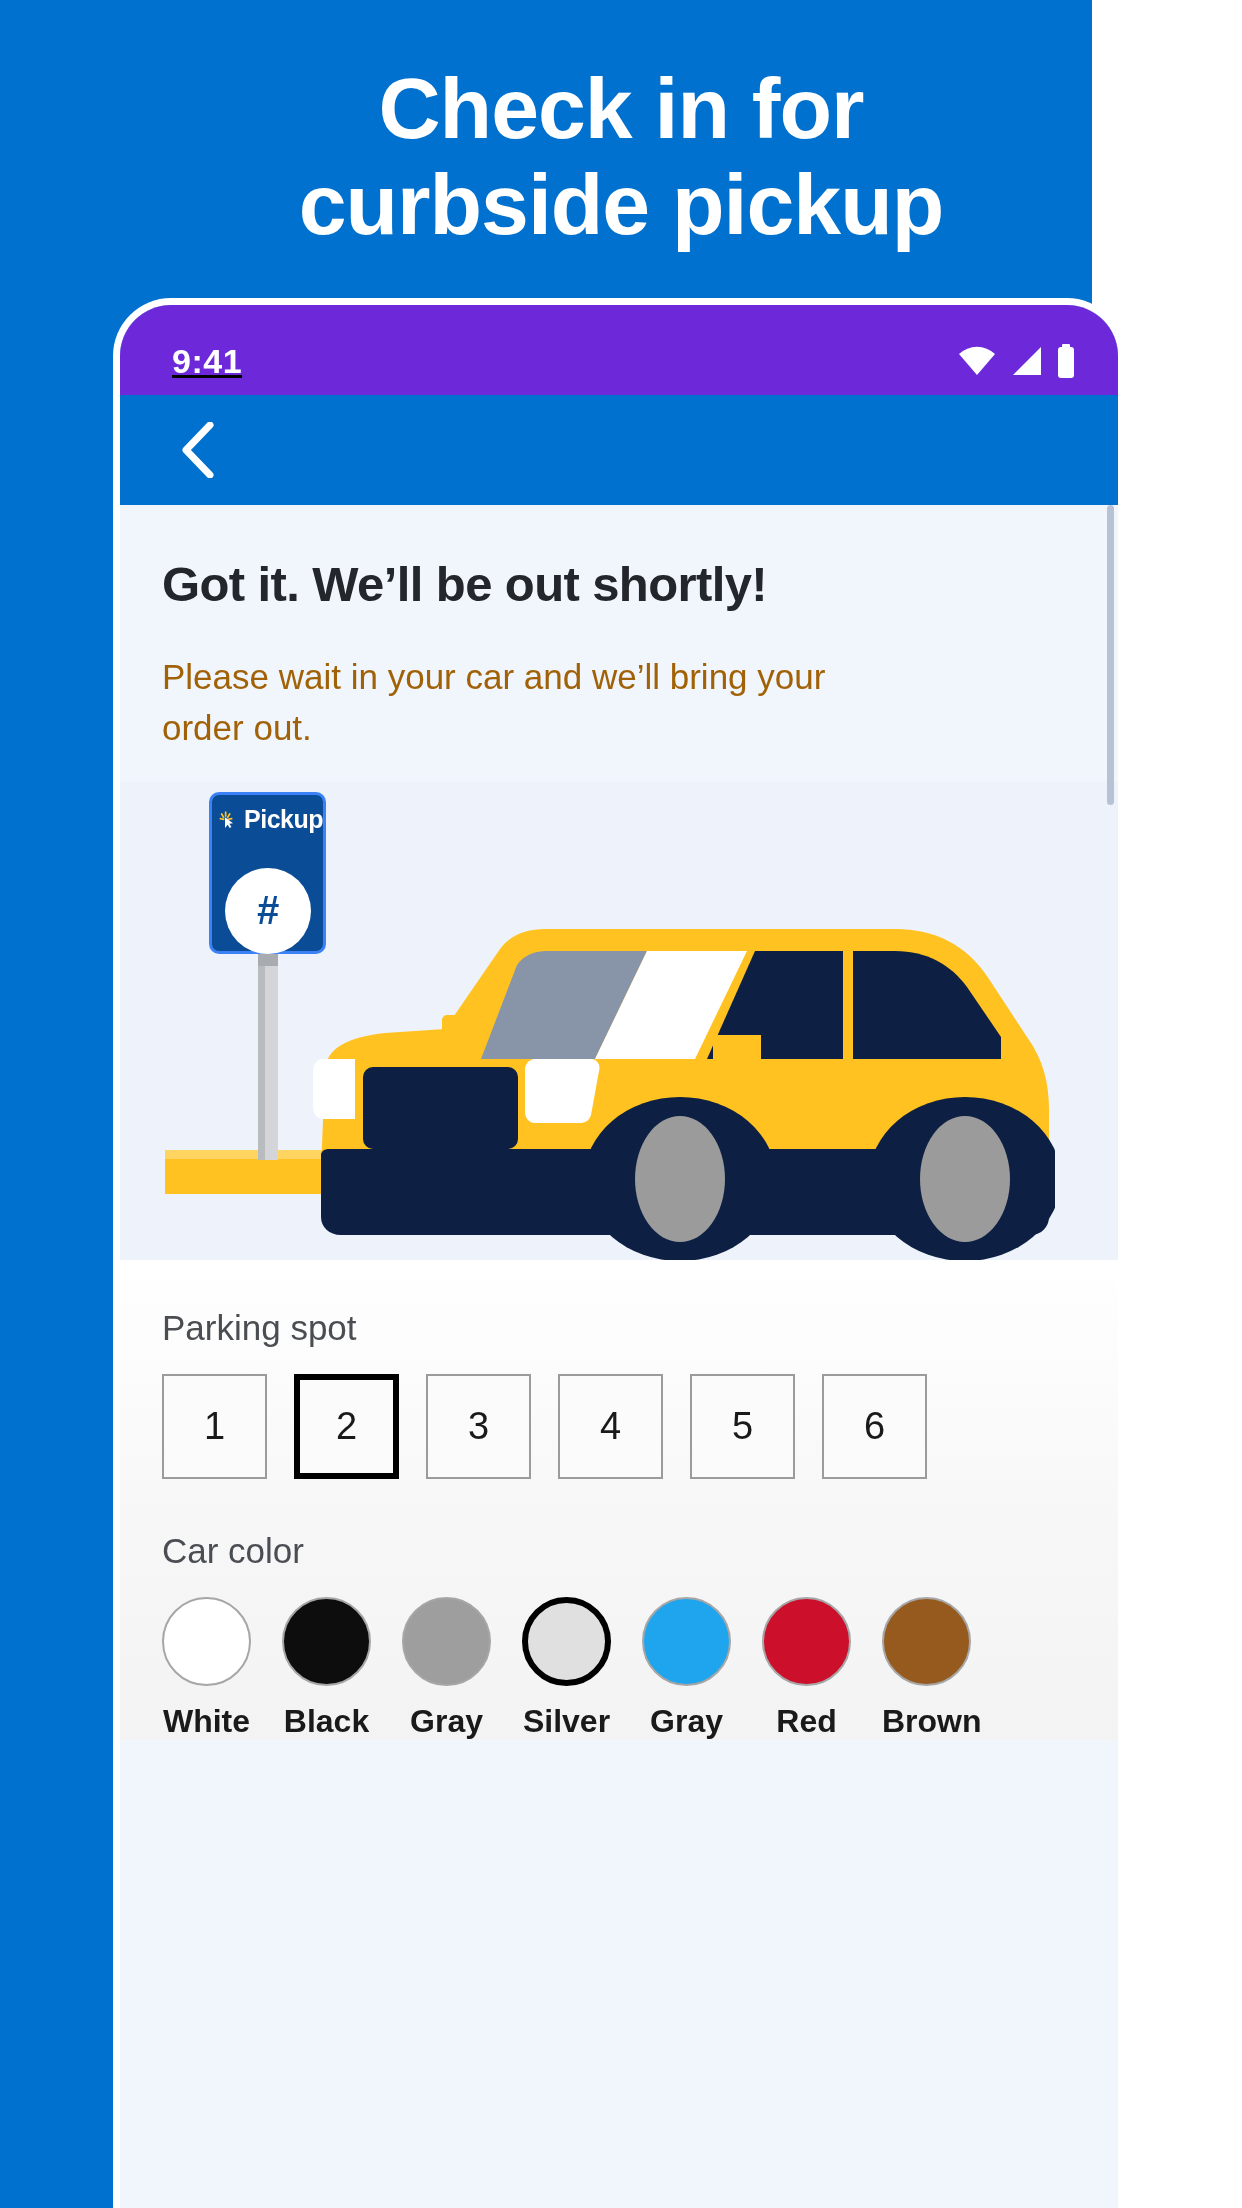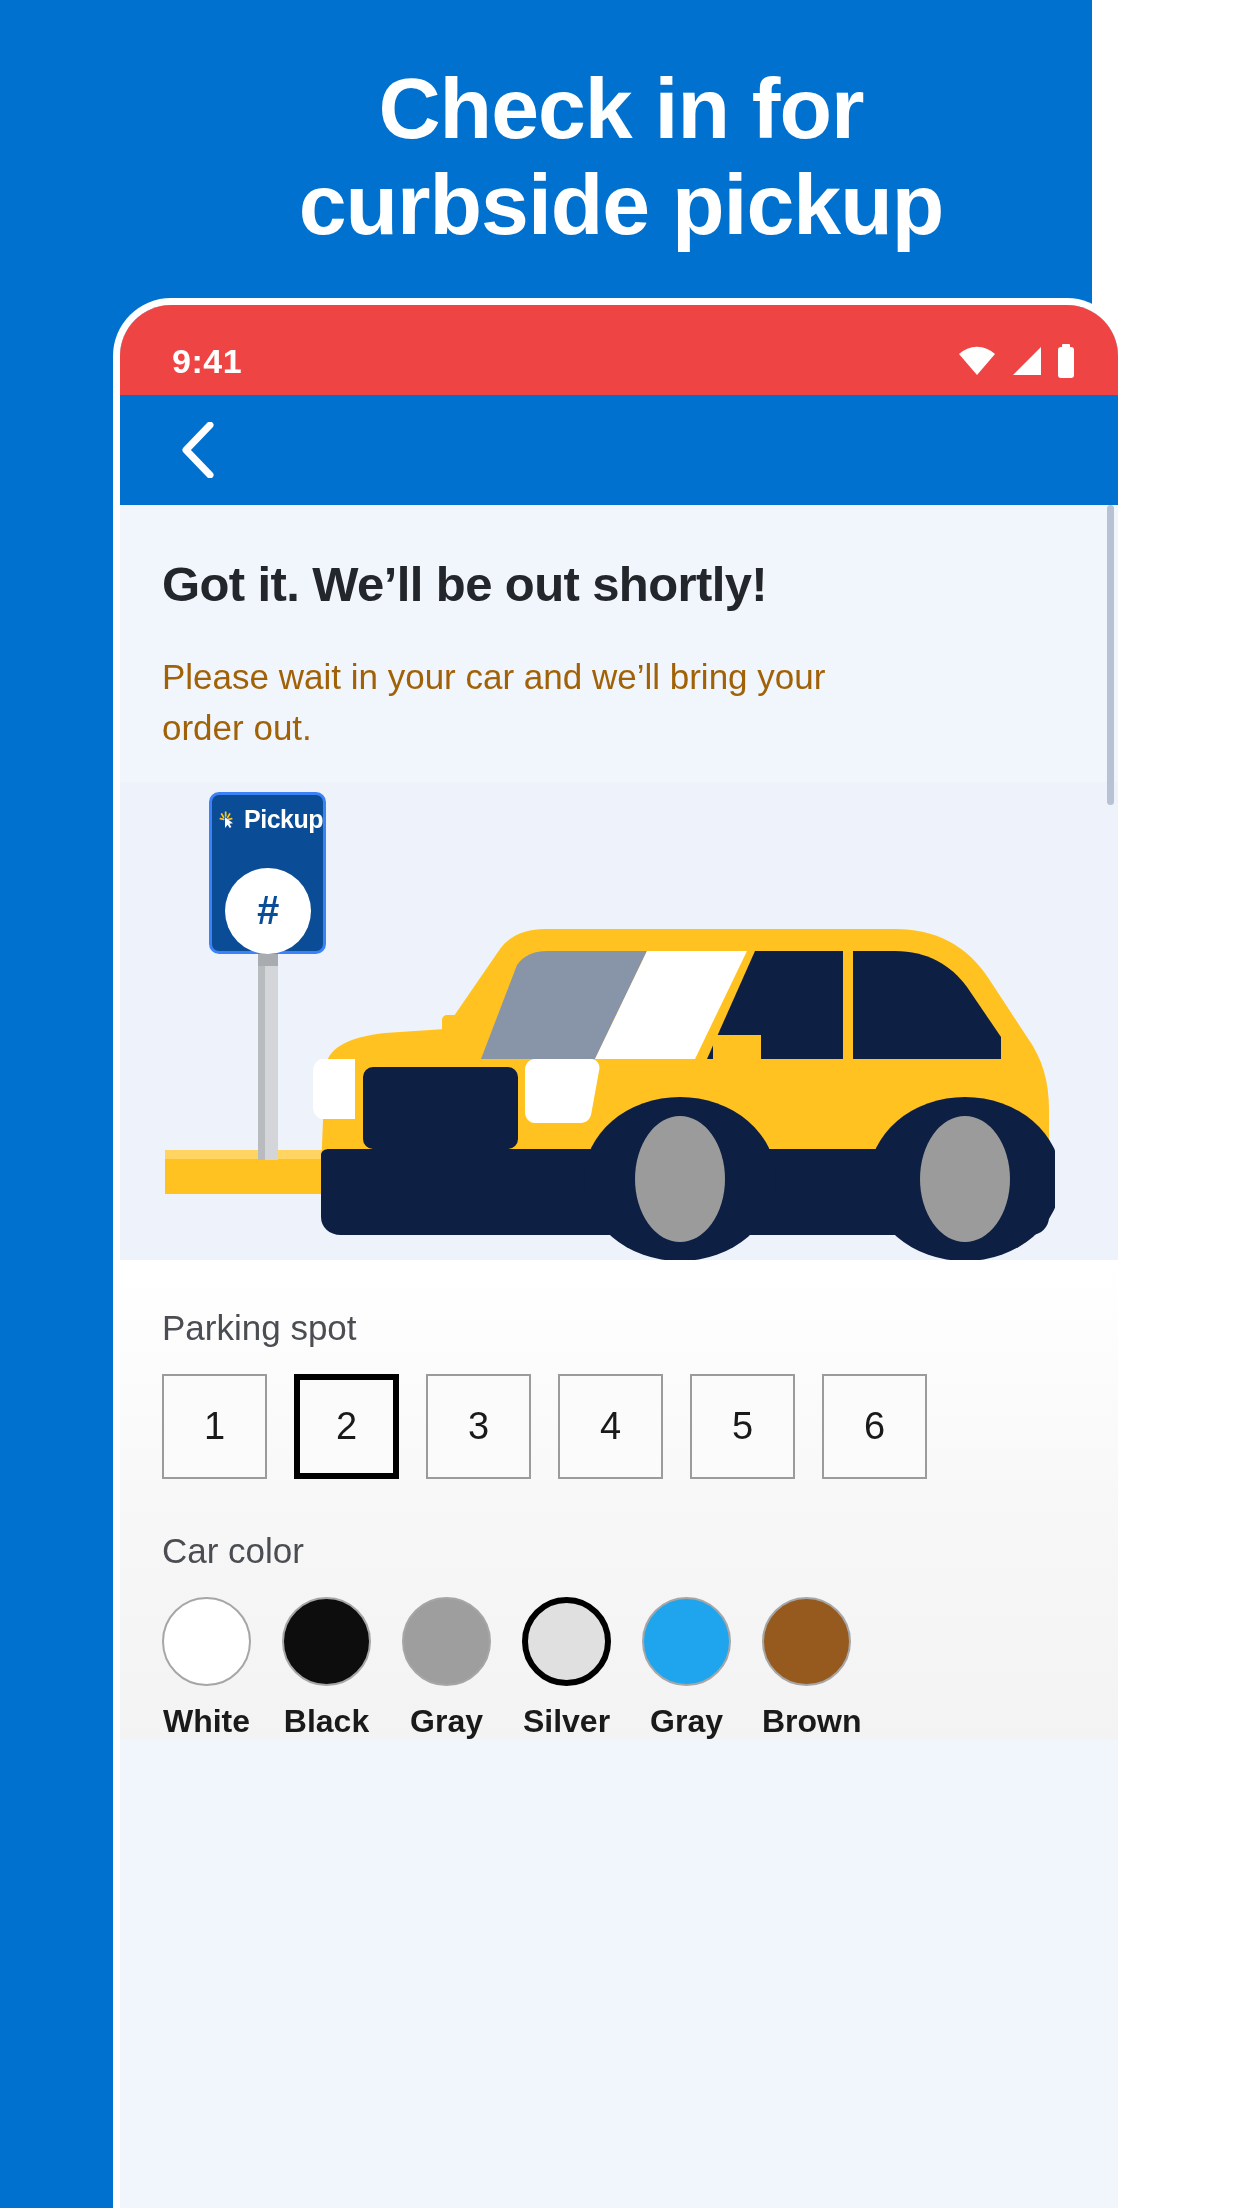--- a/index.html
+++ b/index.html
@@ -38,24 +38,25 @@
   }
   #screen{
     position:absolute; left:0; top:0; right:0; bottom:0;
     overflow:hidden;
     background:#f1f5fc;
   }
 
   
   #statusbar{
     position:relative; height:90px;
-    background:#ef4444;
+    background:#6d28d9;
     display:flex; align-items:center;
     justify-content:space-between;
     padding:22px 42px 0 52px;
+    text-decoration:underline;
   }
   #clock{
     color:#fff; font-size:34px; font-weight:bold; letter-spacing:.5px;
   }
   #statusicons{ display:flex; align-items:center; gap:14px; }
   .sicon{ display:block; }
 
   
   #appbar{
     height:110px; background:#0071ce;
@@ -325,20 +326,24 @@
             </div>
             <div class="coloritem">
               <div class="swatch sel" style="background: rgb(224, 224, 224);"></div>
               <div class="cname">Silver</div>
             </div>
             <div class="coloritem">
               <div class="swatch" style="background: rgb(31, 165, 238);"></div>
               <div class="cname">Gray</div>
             </div>
             <div class="coloritem">
+              <div class="swatch" style="background: rgb(204, 15, 43);"></div>
+              <div class="cname">Red</div>
+            </div>
+            <div class="coloritem">
               <div class="swatch" style="background: rgb(150, 89, 30);"></div>
               <div class="cname">Brown</div>
             </div>
           </div>
       </div>
 
     </div>
     <div id="scrollbar"></div>
   </div>
 

